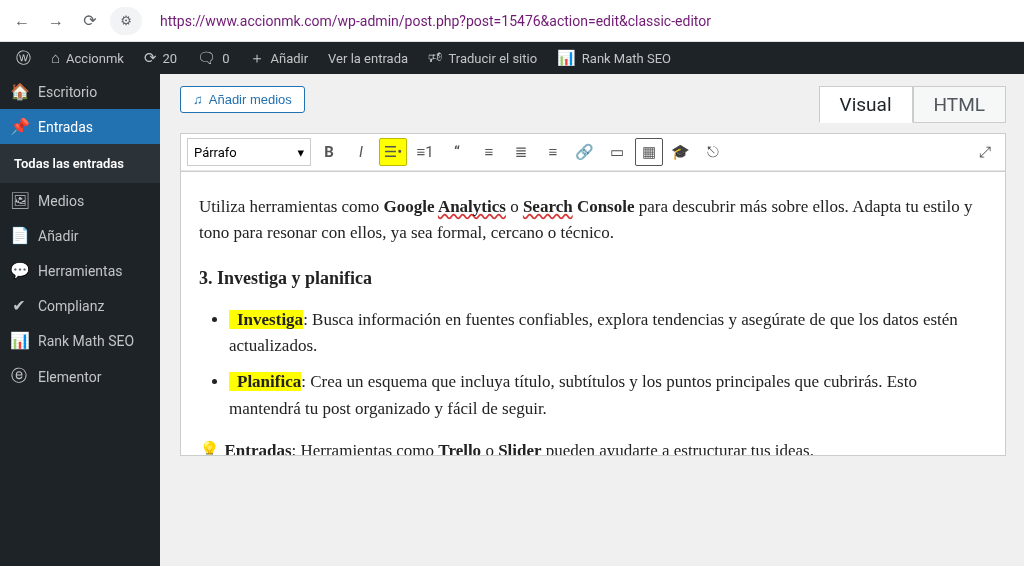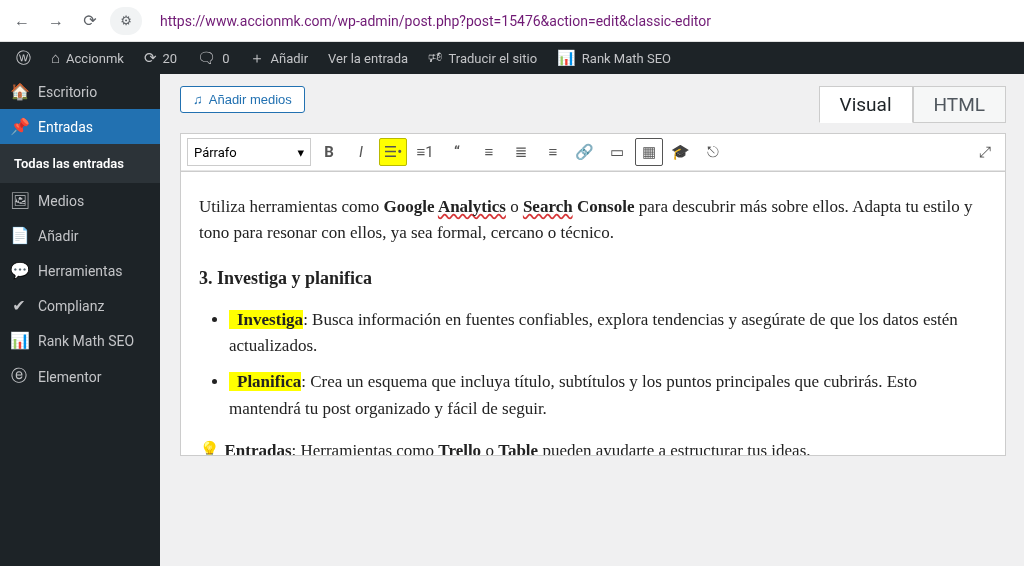--- a/index.html
+++ b/index.html
@@ -175,17 +175,17 @@
     <div class="content">
       <p>
         <span>Utiliza herramientas como </span><b><span>Google </span><span class="spell">Analytics</span></b><span> o </span><b><span class="spell">Search</span><span> Console</span></b><span> para descubrir más sobre ellos. Adapta tu estilo y tono para resonar con ellos, ya sea formal, cercano o técnico.</span>
       </p>
       <h3>3. Investiga y planifica</h3>
       <ul>
         <li><b class="hlw">Investiga</b><span>: Busca información en fuentes confiables, explora tendencias y asegúrate de que los datos estén actualizados.</span></li>
         <li><b class="hlw">Planifica</b><span>: Crea un esquema que incluya título, subtítulos y los puntos principales que cubrirás. Esto mantendrá tu post organizado y fácil de seguir.</span></li>
       </ul>
       <p>
-        <span>💡</span> <b>Entradas</b><span>: Herramientas como </span><b class="spell">Trello</b><span> o </span><b class="spell">Table</b><span> pueden ayudarte a estructurar tus ideas.</span>
+        <span>💡</span> <b>Entradas</b><span>: Herramientas como </span><b class="spell">Trello</b><span> o </span><b class="spell">Slider</b><span> pueden ayudarte a estructurar tus ideas.</span>
       </p>
     </div>
   </div>
 </div>
 
 </body></html>

